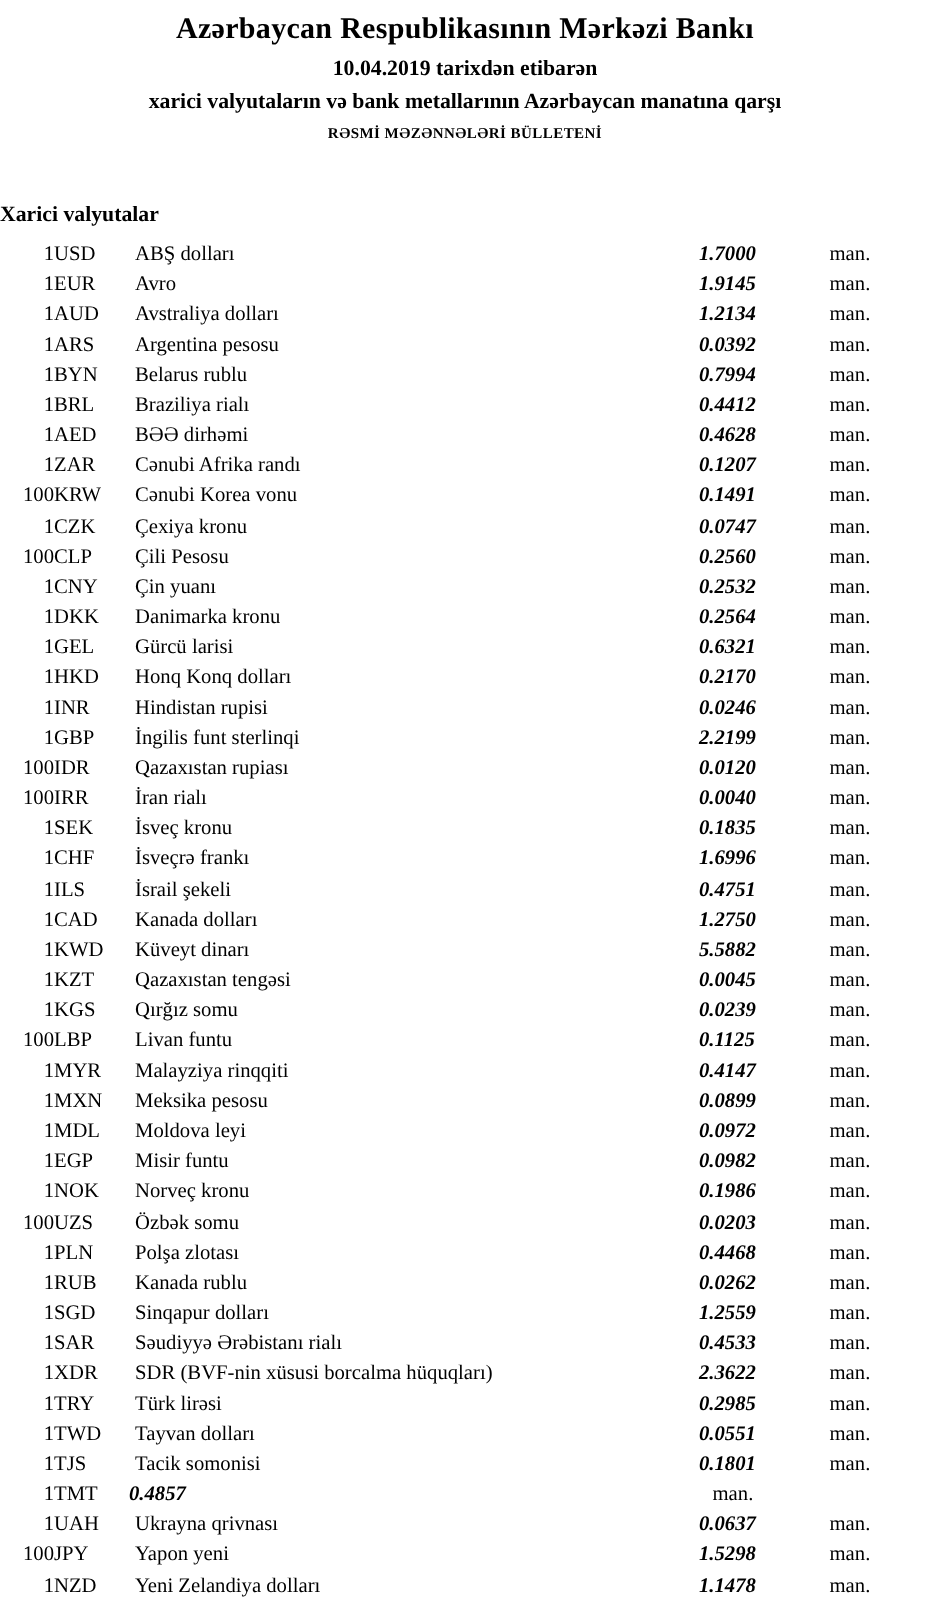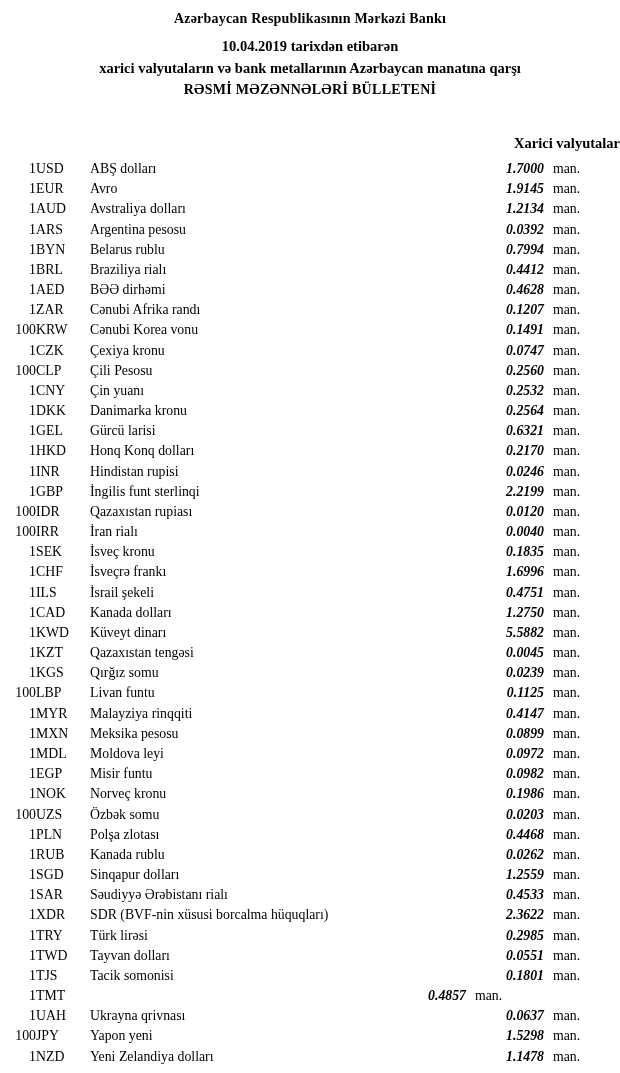--- a/index.html
+++ b/index.html
@@ -15,63 +15,63 @@
     height: 1073px;
     background: #ffffff;
     overflow: hidden;
   }
   .doc-header {
     text-align: center;
     padding-top: 7px;
     font-weight: bold;
   }
   .bank-name {
-    font-size: 14px;
+    font-size: 20px;
     line-height: 24px;
     letter-spacing: 0.2px;
   }
   .date-line {
     font-size: 14.5px;
     line-height: 18px;
     margin-top: 6px;
   }
   .subtitle {
     font-size: 14.5px;
     line-height: 18px;
     margin-top: 4px;
   }
   .bulletin-title {
-    font-size: 14px;
+    font-size: 10px;
     line-height: 19px;
     margin-top: 3px;
     letter-spacing: 0.3px;
   }
   .section-title {
-    text-align: right;
+    text-align: left;
     font-weight: bold;
     font-size: 14.5px;
     line-height: 17px;
     margin-top: 36px;
   }
   .rates-list {
     margin-top: 7px;
     width: 592px;
   }
   .rate-row {
     display: grid;
     grid-template-columns: 36px 50px 1fr 78px 48px;
     height: 20.18px;
     align-items: baseline;
     font-size: 13.8px;
     line-height: 20.18px;
   }
   .cell-qty    { text-align: right; }
   .cell-code   { text-align: left; }
   .cell-name   { padding-left: 4px; white-space: nowrap; }
-  .cell-rate   { text-align: right; font-weight: bold; font-style: italic; }
+  .cell-rate   { font-weight: bold; font-style: italic; }
   .cell-man    { padding-left: 9px; }
 </style>
 </head>
 <body>
 
 <div class="page">
 
   <div class="doc-header">
     <div class="bank-name">Azərbaycan Respublikasının Mərkəzi Bankı</div>
     <div class="date-line">10.04.2019 tarixdən etibarən</div>

